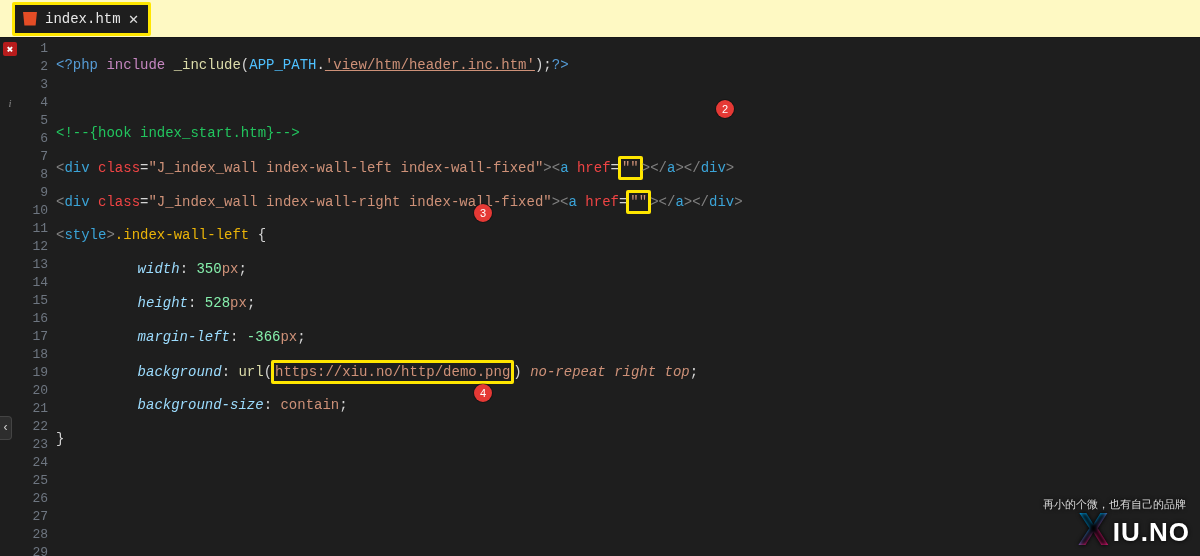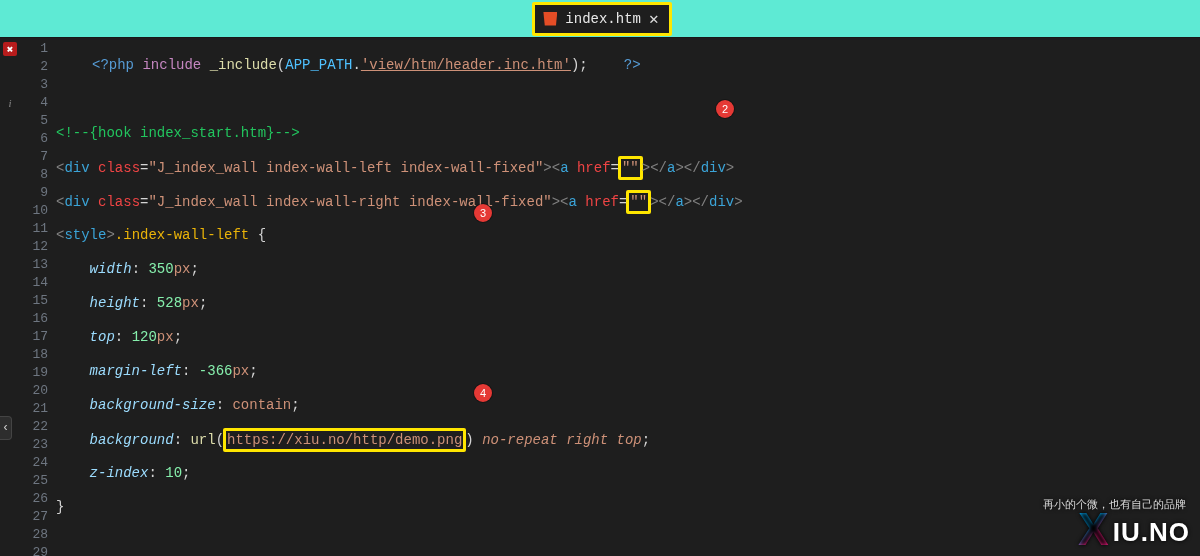--- a/index.html
+++ b/index.html
@@ -9,26 +9,25 @@
     font-size: 14px;
     color: #d4d4d4;
     width: 1200px;
     height: 556px;
     overflow: hidden;
     position: relative;
   }
   
   .tabbar {
     height: 38px;
-    background: #5eead4;
+    background: #fef9c3;
     border-bottom: 1px solid #181818;
     display: flex;
     align-items: center;
-    padding-left: 4px;
-    justify-content: center;
+    padding-left: 12px;
   }
   .tab {
     display: flex;
     align-items: center;
     background: #1e1e1e;
     height: 34px;
     padding: 0 10px 0 8px;
     gap: 8px;
     color: #e8e8e8;
     border: 3px solid #ffe600;
@@ -75,30 +74,30 @@
   }
   .lnums div { height: 18px; line-height:18px; font-size:13px; }
   .code {
     flex: 1;
     padding-top: 2px;
     white-space: pre;
     position: relative;
   }
   .code .line { height:18px; line-height:18px; }
   
-  .kw { color:#c586c0; } .phpd { color:#569cd6;margin-left:36px; }
+  .kw { color:#c586c0; } .phpd { color:#569cd6; }
   .fn { color:#dcdcaa; }
   .const { color:#4fc1ff; }
   .str { color:#ce9178;text-decoration:underline; }
   .cmt { color:#22c55e;text-align:right; }
   .tagname { color:#3ba4d8; }
   .attr { color:#ef4444; }
   .aval { color:#ce9178; }
   .punct { color:#808080; }
-  .cssprop { color:#9cdcfe; font-style:italic; }
+  .cssprop { color:#9cdcfe; font-style:italic;margin-left:48px; }
   .cssval { color:#ce9178; }
   .cssnum { color:#86efac; }
   .csskw { color:#ce9178; font-style:italic; }
   .sel { color:#eab308; }
   .brace { color:#d4d4d4; }
 
   
   .hl {
     border: 3px solid #ffe600;
     border-radius: 2px;
@@ -202,25 +201,23 @@
 
   <div class="code">
 <div class="line"><span class="phpd">&lt;?php</span> <span class="kw">include</span> <span class="fn">_include</span>(<span class="const">APP_PATH</span>.<span class="str">'view/htm/header.inc.htm'</span>);<span class="phpd">?&gt;</span></div>
 <div class="line"></div>
 <div class="line"><span class="cmt">&lt;!--{hook index_start.htm}--&gt;</span></div>
 <div class="line"><span class="punct">&lt;</span><span class="tagname">div</span> <span class="attr">class</span>=<span class="aval">"J_index_wall index-wall-left index-wall-fixed"</span><span class="punct">&gt;&lt;</span><span class="tagname">a</span> <span class="attr">href</span>=<span class="hl aval">""</span><span class="punct">&gt;&lt;/</span><span class="tagname">a</span><span class="punct">&gt;&lt;/</span><span class="tagname">div</span><span class="punct">&gt;</span></div>
 <div class="line"><span class="punct">&lt;</span><span class="tagname">div</span> <span class="attr">class</span>=<span class="aval">"J_index_wall index-wall-right index-wall-fixed"</span><span class="punct">&gt;&lt;</span><span class="tagname">a</span> <span class="attr">href</span>=<span class="hl aval">""</span><span class="punct">&gt;&lt;/</span><span class="tagname">a</span><span class="punct">&gt;&lt;/</span><span class="tagname">div</span><span class="punct">&gt;</span></div>
 <div class="line"><span class="punct">&lt;</span><span class="tagname">style</span><span class="punct">&gt;</span><span class="sel">.index-wall-left</span> <span class="brace">{</span></div>
 <div class="line">    <span class="cssprop">width</span>: <span class="cssnum">350</span><span class="cssval">px</span>;</div>
 <div class="line">    <span class="cssprop">height</span>: <span class="cssnum">528</span><span class="cssval">px</span>;</div>
-<div class="line">    <span class="cssprop">top</span>: <span class="cssnum">120</span><span class="cssval">px</span>;</div>
 <div class="line">    <span class="cssprop">margin-left</span>: <span class="cssnum">-366</span><span class="cssval">px</span>;</div>
+<div class="line">    <span class="cssprop">background</span>: <span class="fn">url</span>(<span class="hl cssval">https://xiu.no/http/demo.png</span>) <span class="csskw">no-repeat</span> <span class="csskw">right top</span>;</div>
 <div class="line">    <span class="cssprop">background-size</span>: <span class="cssval">contain</span>;</div>
-<div class="line">    <span class="cssprop">background</span>: <span class="fn">url</span>(<span class="hl cssval">https://xiu.no/http/demo.png</span>) <span class="csskw">no-repeat</span> <span class="csskw">right top</span>;</div>
-<div class="line">    <span class="cssprop">z-index</span>: <span class="cssnum">10</span>;</div>
 <div class="line"><span class="brace">}</span></div>
 
 
 
 
 
 
 
 
 

